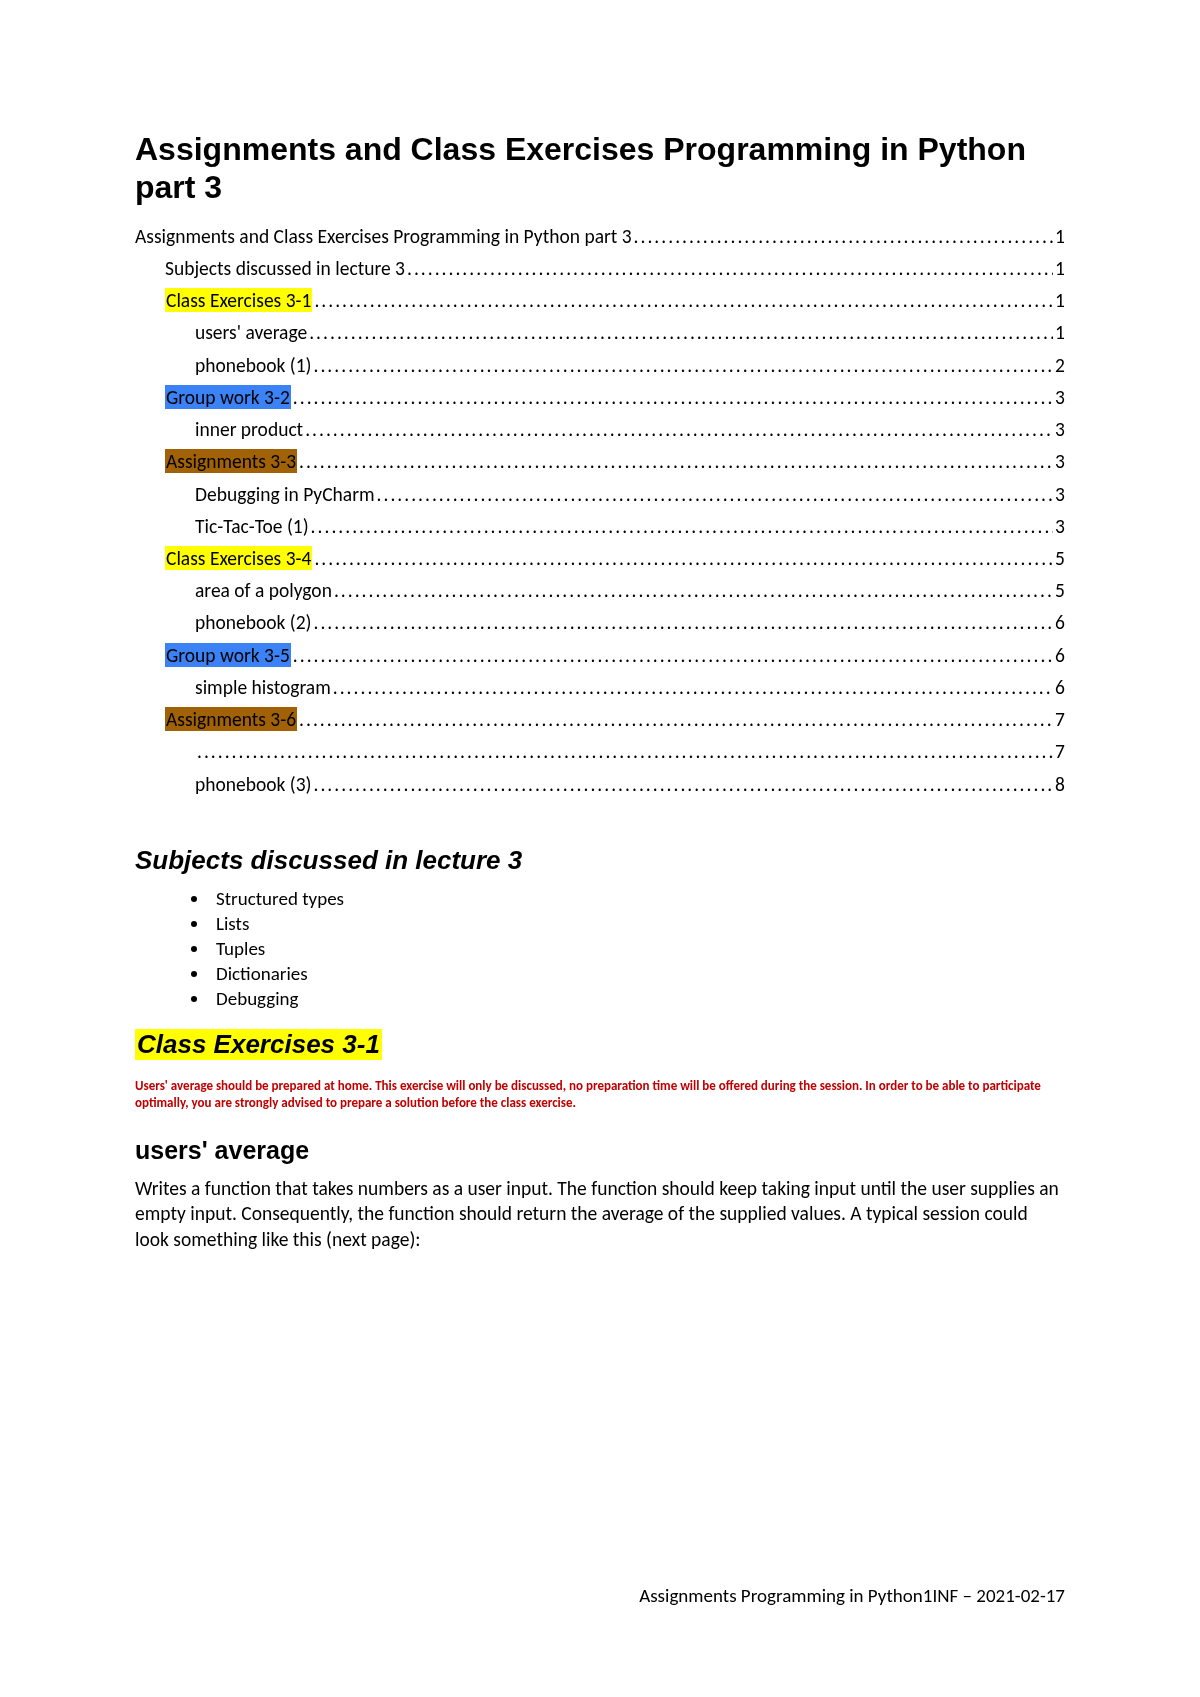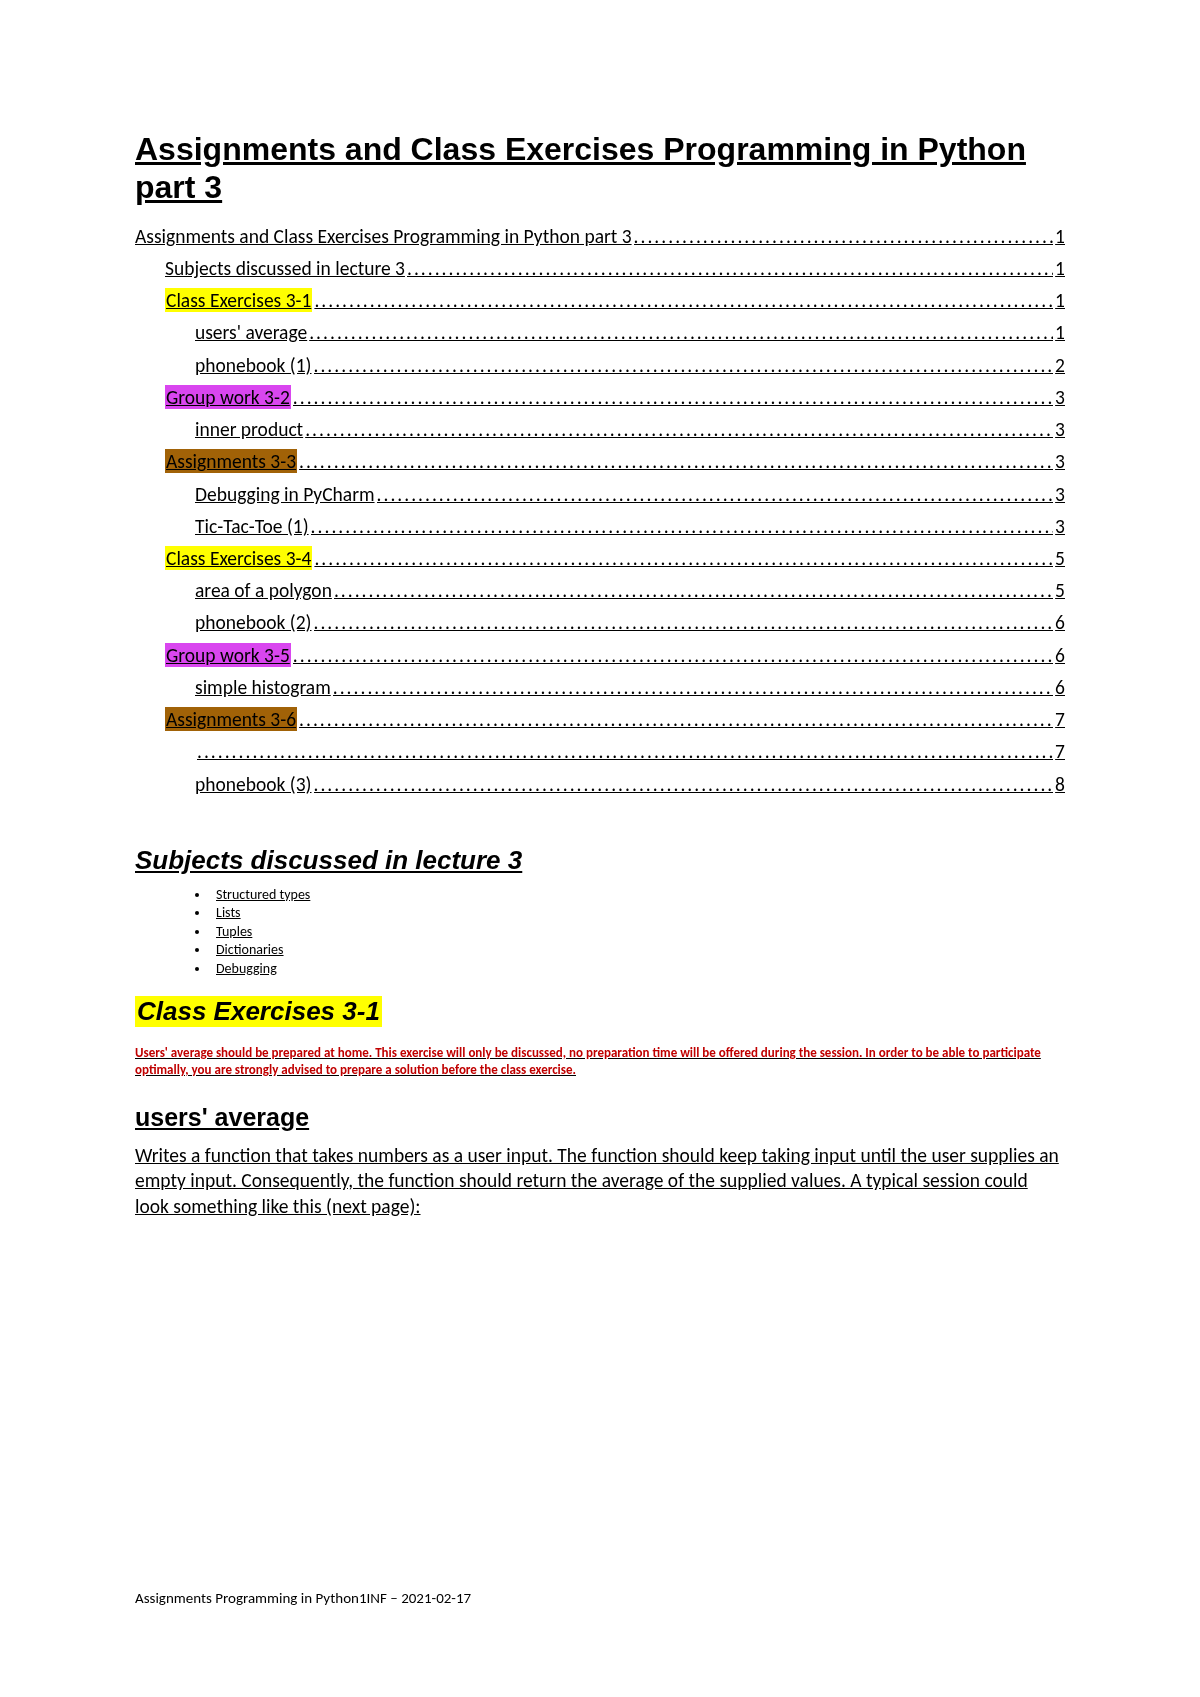--- a/index.html
+++ b/index.html
@@ -8,21 +8,20 @@
     background: #fff;
     font-family: Calibri, "Segoe UI", Tahoma, sans-serif;
     color: #000;
   }
   .page {
     box-sizing: border-box;
     width: 1200px;
     height: 1697px;
     padding: 130px 135px 90px 135px;
     position: relative;
-    text-decoration: underline;
   }
   h1.title {
     font-family: Arial, Helvetica, sans-serif;
     font-weight: bold;
     font-size: 32px;
     margin: 0 0 14px 0;
     line-height: 1.2;
   }
   .toc {
     font-size: 19.5px;
@@ -48,37 +47,37 @@
   }
   .toc-leader::after {
     content: "............................................................................................................................................................................................................";
     letter-spacing: 2px;
     color: #000;
   }
   .toc-page {
     flex: 0 0 auto;
   }
   .hl-yellow { background: #ffff00; padding: 0 1px; }
-  .hl-magenta { background: #d946ef; padding: 0 1px; }
+  .hl-magenta { background: #3b82f6; padding: 0 1px; }
   .hl-green { background: #a16207; padding: 0 1px; }
 
   h2.section {
     font-family: Arial, Helvetica, sans-serif;
     font-weight: bold;
     font-style: italic;
     font-size: 26px;
     margin: 0 0 10px 0;
   }
   h2.section.sp-top { margin-top: 30px; }
   .hl-yellow-block { display: inline-block; background:#ffff00; padding:0 2px; }
 
   ul.subjects {
     margin: 0 0 18px 0;
     padding: 0 0 0 75px;
-    font-size: 14px;
+    font-size: 19px;
     line-height: 1.32;
   }
   ul.subjects li { padding-left: 6px; }
 
   .redbold {
     color: #c00000;
     font-weight: bold;
     font-size: 13px;
     line-height: 1.3;
     margin: 18px 0 24px 0;
@@ -95,22 +94,22 @@
     line-height: 1.3;
     margin: 11px 0 12px 0;
   }
 
   .footer {
     position: absolute;
     left: 135px;
     right: 135px;
     bottom: 90px;
     display: flex;
-    justify-content: flex-start;
-    font-size: 15px;
+    justify-content: flex-end;
+    font-size: 19px;
   }
 </style>
 </head>
 <body>
 
 <div class="page">
 
   <h1 class="title">Assignments and Class Exercises Programming in Python part 3</h1>
 
   <div class="toc" id="toc">

